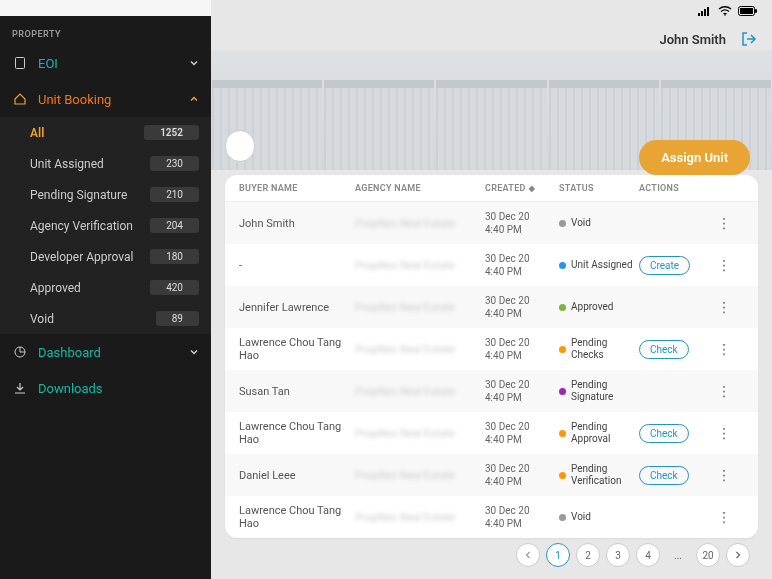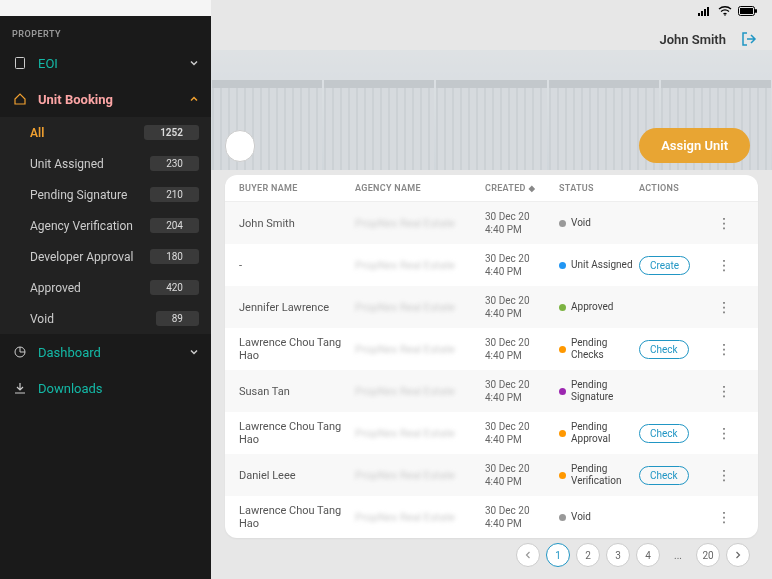--- a/index.html
+++ b/index.html
@@ -3,35 +3,35 @@
 <meta charset="utf-8">
 <style>
 *{margin:0;padding:0;box-sizing:border-box;font-family:-apple-system,BlinkMacSystemFont,"Segoe UI",Roboto,sans-serif}
 body{width:772px;height:579px;overflow:hidden;background:#f5f5f5;position:relative}
 .sidebar{position:absolute;left:0;top:16px;width:211px;height:579px;background:#1a1a1a;color:#ccc;display:flex;flex-direction:column;z-index:10}
 .prop-label{font-size:9px;letter-spacing:0.5px;color:#999;padding:13px 12px 6px;font-weight:600}
 .prop-select{margin:0 10px 10px;background:#2e2e2e;border-radius:6px;padding:9px 12px;display:flex;align-items:center;justify-content:space-between;font-size:12px;color:#ddd;font-weight:500}
 .nav-item{display:flex;align-items:center;padding:10px 12px;font-size:13px;color:#14b8a6;cursor:pointer}
 .nav-item .icon{width:16px;height:16px;margin-right:10px;display:flex;align-items:center;justify-content:center}
 .nav-item .label{flex:1}
-.nav-item.active{color:#fca5a5;font-weight:700}
+.nav-item.active{color:#f97316;font-weight:400}
 .sublist{background:#222}
 .sub-item{display:flex;align-items:center;justify-content:space-between;padding:8px 12px 8px 30px;font-size:12px;color:#ccc;cursor:pointer}
 .sub-item.selected{color:#f0a030;font-weight:600}
 .badge{background:#3a3a3a;border-radius:3px;padding:2px 16px;font-size:10px;color:#ddd;min-width:30px;text-align:left}
 .sub-item.selected .badge{color:#ddd}
 .main{position:absolute;left:211px;top:0;right:0;height:579px;background:#e8e8e8}
 .overlay{position:absolute;inset:0;background:rgba(230,230,230,0.55);pointer-events:none;z-index:1}
 .statusbar{position:absolute;top:6px;right:14px;display:flex;gap:6px;align-items:center;font-size:12px;z-index:2}
 .header{position:absolute;top:30px;right:14px;display:flex;align-items:center;gap:14px;z-index:2}
 .username{font-size:13px;color:#333;font-weight:600}
 .banner{position:absolute;top:50px;left:0;right:0;height:120px;background:linear-gradient(180deg,#d5dde3 0%,#b8c5cf 100%);z-index:0;display:flex;align-items:flex-end;overflow:hidden}
 .bld{flex:1;height:90px;background:repeating-linear-gradient(90deg,#aeb8c2 0 2px,#c4cdd5 2px 8px);border-top:8px solid #9aa4ae;margin:0 1px}
 .search-pill{position:absolute;top:130px;left:14px;width:30px;height:32px;border:1px solid #ccc;border-radius:16px;background:#fff;z-index:2}
-.assign-btn{position:absolute;top:128px;right:22px;background:#e8a533;color:#fff;border:none;border-radius:18px;padding:10px 22px;font-size:13px;font-weight:600;z-index:2}
+.assign-btn{position:absolute;top:140px;right:22px;background:#e8a533;color:#fff;border:none;border-radius:18px;padding:10px 22px;font-size:13px;font-weight:600;z-index:2}
 .table{position:absolute;top:175px;left:14px;right:14px;background:#fff;border-radius:12px;z-index:2;box-shadow:0 1px 2px rgba(0,0,0,0.05)}
 .thead{display:flex;padding:8px 0;border-bottom:1px solid #eee;font-size:9px;color:#888;font-weight:600;letter-spacing:0.3px}
 .col-buyer{width:130px;padding-left:14px}
 .col-agency{width:130px}
 .col-created{width:74px}
 .col-status{width:80px}
 .col-actions{width:70px}
 .col-more{width:30px}
 .trow{display:flex;align-items:center;padding:6px 0;min-height:42px;font-size:11px;color:#333}
 .trow:nth-child(odd){background:#f8f8f8}

